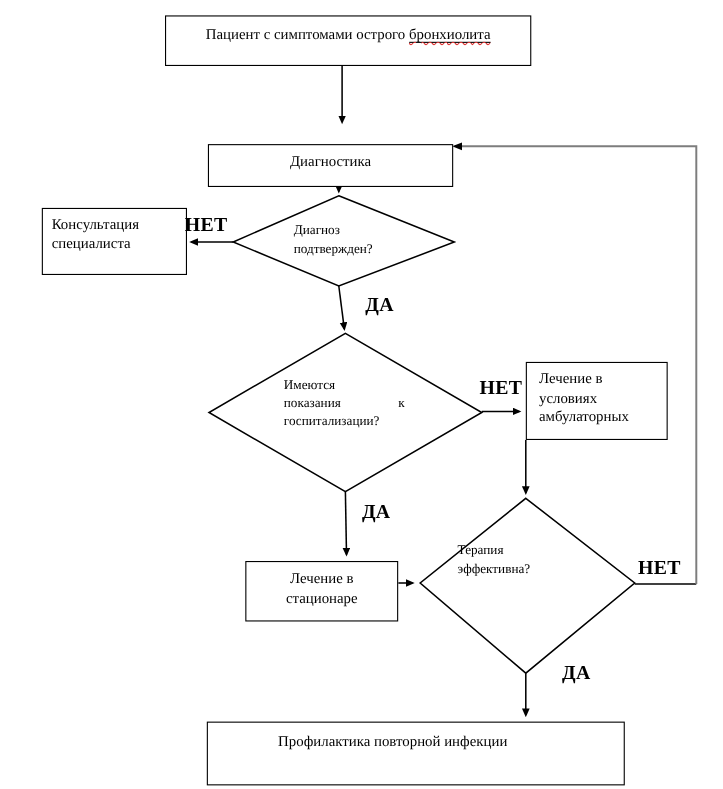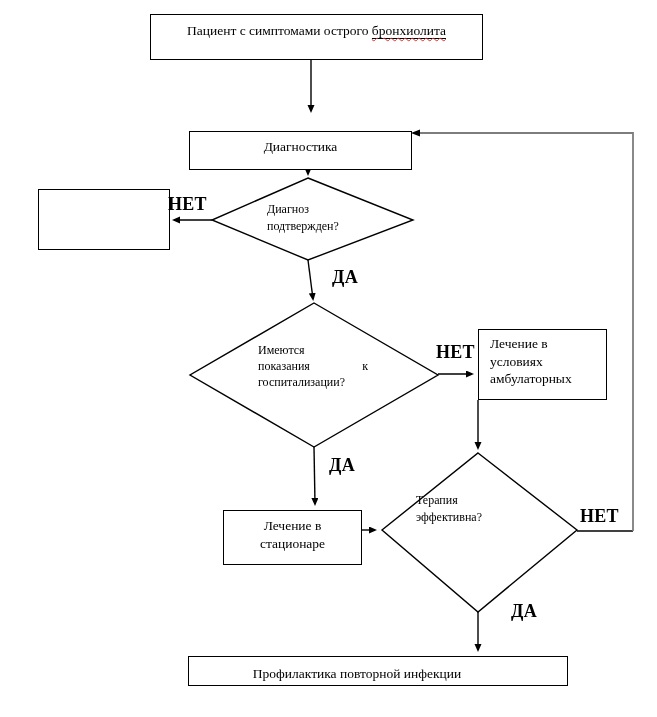--- a/index.html
+++ b/index.html
@@ -90,34 +90,36 @@
 
   <div class="node center" style="left:150px; top:14px; width:333px; height:46px; padding-top:7px;">
     <span>Пациент с симптомами острого </span><span class="misspelled">бронхиолита</span>
   </div>
 
   <div class="node center" style="left:189px; top:115px; width:223px; height:39px; padding-top:6px;margin-top:16px;">
     <span>Диагностика</span>
   </div>
 
   <div class="node" style="left:38px; top:189px; width:132px; height:61px; padding:5px 6px 0 8px;">
+    <div>Консультация</div>
+    <div>специалиста</div>
   </div>
 
   <div class="node" style="left:478px; top:329px; width:129px; height:71px; padding:5px 4px 0 11px; line-height:17.5px;">
     <div>Лечение в</div>
     <div>условиях</div>
     <div>амбулаторных</div>
   </div>
 
   <div class="node center" style="left:223px; top:510px; width:139px; height:55px; padding-top:6px; line-height:17.5px;">
     <div>Лечение в</div>
     <div>стационаре</div>
   </div>
 
-  <div class="node center" style="left:188px; top:656px; width:380px; height:30px; padding:8px 42px 2px 0;">
+  <div class="node center" style="left:188px; top:656px; width:380px; height:58px; padding:8px 42px 2px 0;">
     <span>Профилактика повторной инфекции</span>
   </div>
 
   <div class="dtext" style="left:267px; top:201px; width:100px; line-height:17px;">
     <div>Диагноз</div>
     <div>подтвержден?</div>
   </div>
 
   <div class="dtext" style="left:258px; top:342px; width:110px;font-family:Liberation Serif, serif;">
     <div>Имеются</div>

